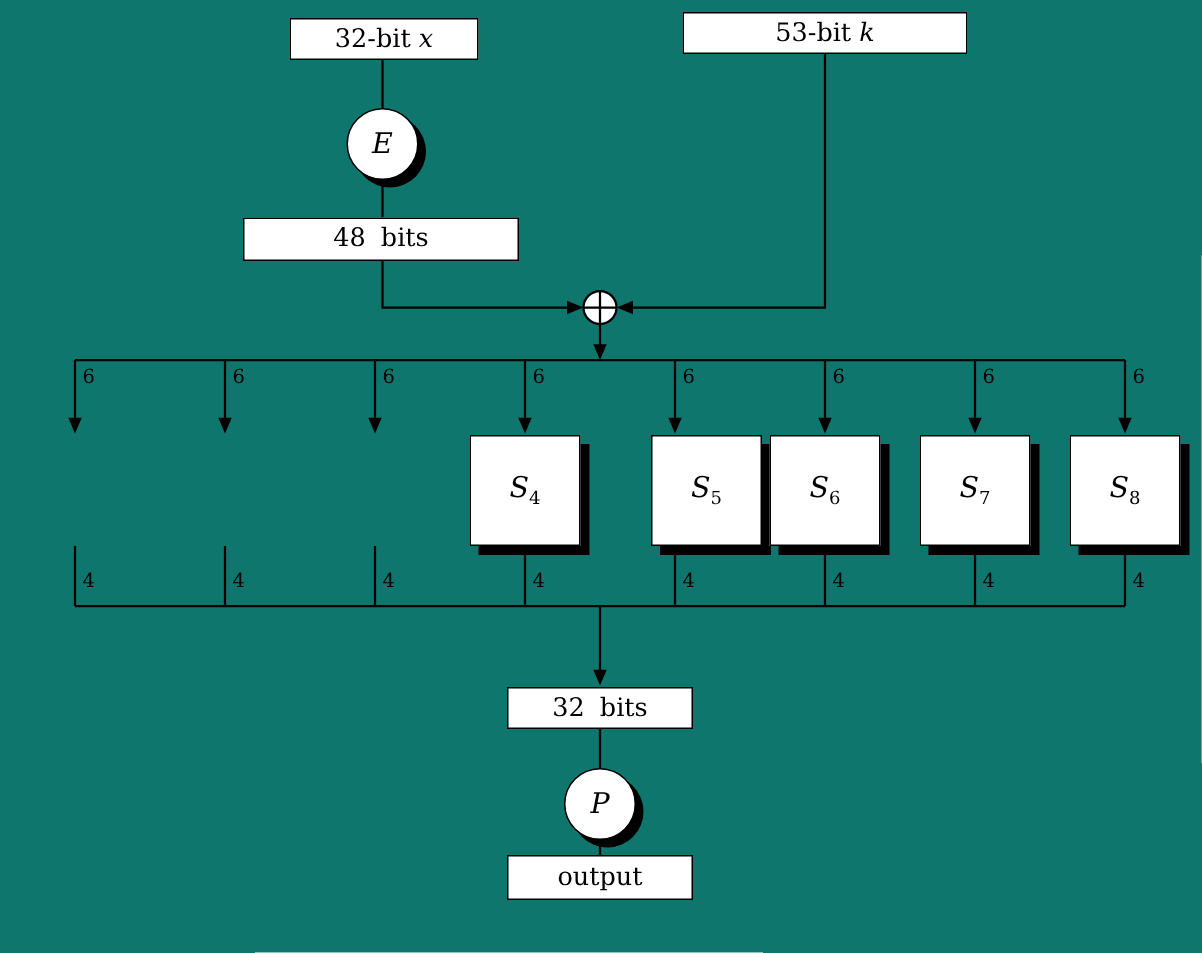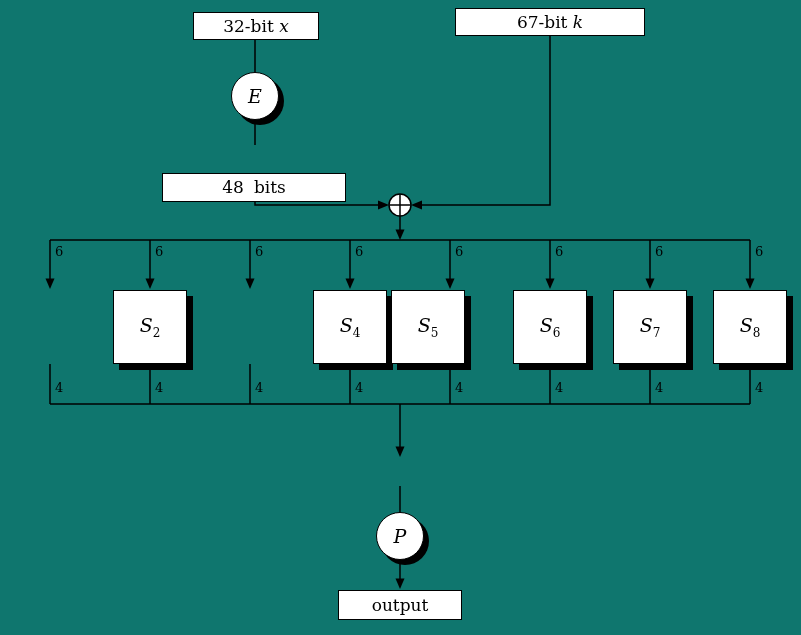--- a/index.html
+++ b/index.html
@@ -122,47 +122,44 @@
         <polygon points="400,589 395.5,578.5 404.5,578.5" fill="#000" stroke="none"></polygon>
       </g>
     </g>
   </svg>
 
   <div class="box" style="left:193px; top:12px; width:126px; height:28px;">
     <span class="label-text"><span>32-bit</span> <i>x</i></span>
   </div>
 
   <div class="box" style="left:455px; top:8px; width:190px; height:28px;">
-    <span class="label-text"><span>67-bit</span> <i>k</i></span>
+    <span class="label-text"><span>53-bit</span> <i>k</i></span>
   </div>
 
   <div class="circle" style="left:231px; top:72px;">
     <i>E</i>
   </div>
 
-  <div class="box" style="left:162px; top:145px; width:184px; height:29px;margin-top:28px;">
+  <div class="box" style="left:162px; top:145px; width:184px; height:29px;">
     <span class="label-text"><span>48</span><span class="unit-gap"></span><span>bits</span></span>
   </div>
 
   <span class="wire-label" style="left:55px;  top:245px;">6</span>
   <span class="wire-label" style="left:155px; top:245px;">6</span>
   <span class="wire-label" style="left:255px; top:245px;">6</span>
   <span class="wire-label" style="left:355px; top:245px;">6</span>
   <span class="wire-label" style="left:455px; top:245px;">6</span>
   <span class="wire-label" style="left:555px; top:245px;">6</span>
   <span class="wire-label" style="left:655px; top:245px;">6</span>
   <span class="wire-label" style="left:755px; top:245px;">6</span>
 
-  <div class="box sbox" style="left:113px;">
-      <span class="sbox-text"><i>S</i><sub>2</sub></span>
-    </div>
   <div class="box sbox" style="left:313px;">
       <span class="sbox-text"><i>S</i><sub>4</sub></span>
     </div>
-  <div class="box sbox" style="left:391px;">
+  <div class="box sbox" style="left:434px;">
       <span class="sbox-text"><i>S</i><sub>5</sub></span>
     </div>
   <div class="box sbox" style="left:513px;">
       <span class="sbox-text"><i>S</i><sub>6</sub></span>
     </div>
   <div class="box sbox" style="left:613px;">
       <span class="sbox-text"><i>S</i><sub>7</sub></span>
     </div>
   <div class="box sbox" style="left:713px;">
       <span class="sbox-text"><i>S</i><sub>8</sub></span>
@@ -170,22 +167,25 @@
 
   <span class="wire-label" style="left:55px;  top:381px;">4</span>
   <span class="wire-label" style="left:155px; top:381px;">4</span>
   <span class="wire-label" style="left:255px; top:381px;">4</span>
   <span class="wire-label" style="left:355px; top:381px;">4</span>
   <span class="wire-label" style="left:455px; top:381px;">4</span>
   <span class="wire-label" style="left:555px; top:381px;">4</span>
   <span class="wire-label" style="left:655px; top:381px;">4</span>
   <span class="wire-label" style="left:755px; top:381px;">4</span>
 
+  <div class="box" style="left:338px; top:458px; width:124px; height:28px;">
+    <span class="label-text"><span>32</span><span class="unit-gap"></span><span>bits</span></span>
+  </div>
 
   <div class="circle" style="left:376px; top:512px;">
     <i>P</i>
   </div>
 
-  <div class="box" style="left:338px; top:590px; width:124px; height:30px;">
+  <div class="box" style="left:338px; top:570px; width:124px; height:30px;">
     <span class="label-text">output</span>
   </div>
 
 </div>
 
 </body></html>

